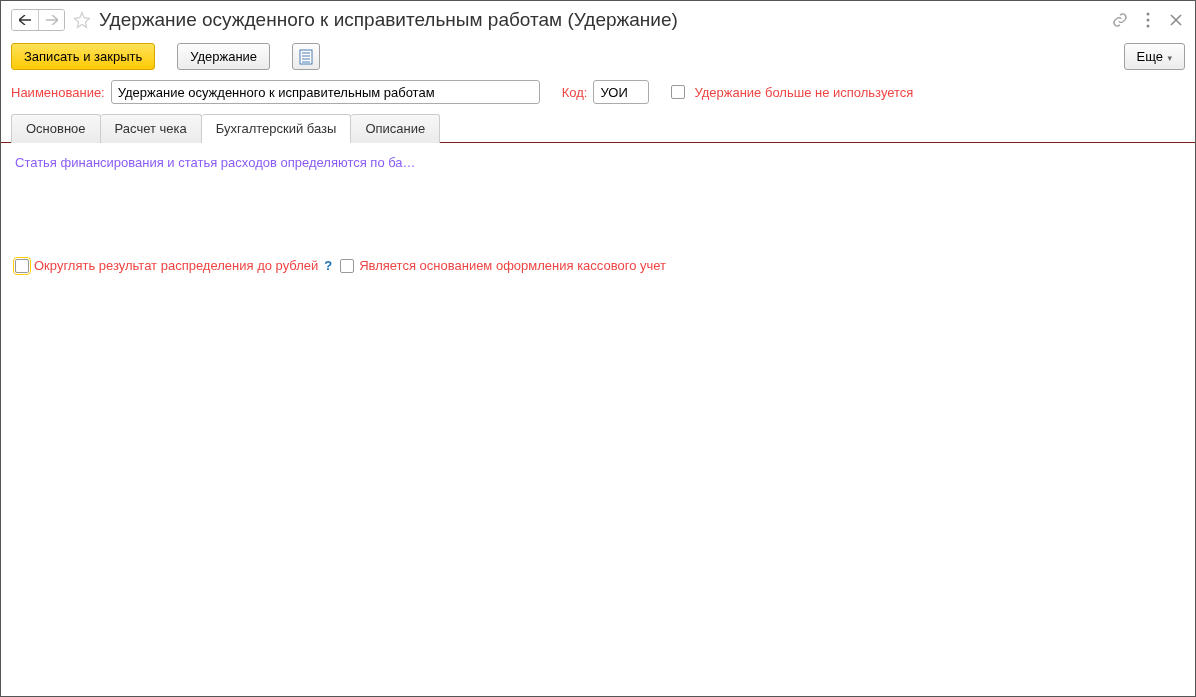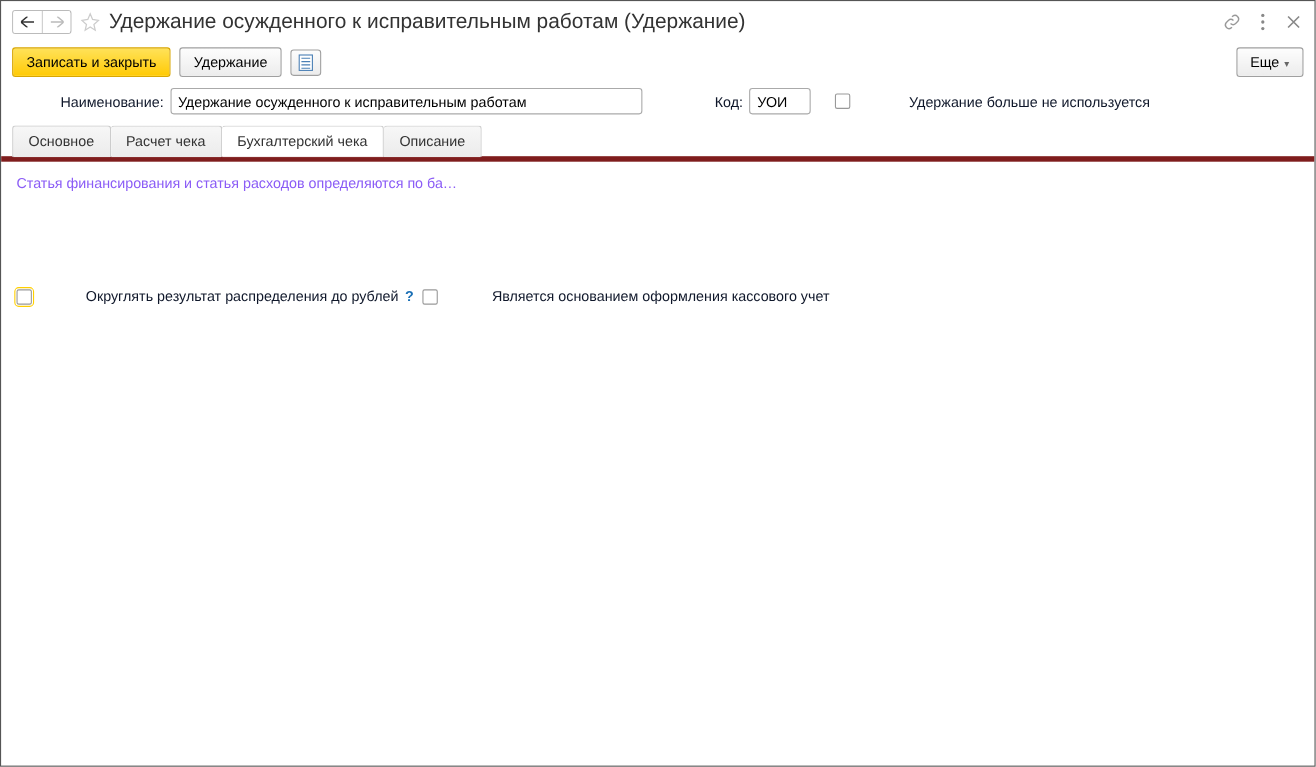--- a/index.html
+++ b/index.html
@@ -62,23 +62,22 @@
       width: 18px;
       height: 18px;
       display: flex;
       align-items: center;
       justify-content: center;
       cursor: pointer;
       color: #888;
     }
     .toolbar {
       display: flex;
-      align-items: center;
       padding: 6px 10px;
-      gap: 8px;
+      gap: 22px;
     }
     .btn {
       border: 1px solid #a0a0a0;
       border-radius: 3px;
       padding: 5px 12px;
       font-size: 13px;
       cursor: pointer;
       background: linear-gradient(#fdfdfd,#ececec);
     }
     .btn.primary {
@@ -99,21 +98,21 @@
       font-size: 9px;
       color: #666;
       margin-left: 2px;
     }
     .field-row {
       display: flex;
       align-items: center;
       padding: 4px 10px 10px 10px;
       gap: 6px;
     }
-    .label { color: #0f172a; margin-left: 44px; }
+    .label { color: #ef4444; }
     .txt-input {
       border: 1px solid #aaa;
       border-radius: 3px;
       padding: 3px 6px;
       font-size: 13px;
       height: 24px;
     }
     .name-input { width: 429px; }
     .code-input { width: 56px; margin-right:4px; }
     .chk {
@@ -127,21 +126,21 @@
       cursor: pointer;
       margin-right: 3px;
     }
     .chk.highlight {
       outline: 1px solid #ffcf00;
       outline-offset: 1px;
     }
     .tabs {
       display: flex;
       padding: 0 10px;
-      border-bottom: 5px solid #7f1d1d;
+      border-bottom: 1px solid #7f1d1d;
     }
     .tab {
       padding: 6px 14px;
       border: 1px solid #ccc;
       background: linear-gradient(#f7f7f7,#ebebeb);
       border-bottom: none;
       margin-right: 0px;
       margin-bottom: -1px;
       cursor: pointer;
       border-radius: 3px 3px 0 0;
@@ -244,21 +243,21 @@
   <span class="label">Код:</span>
   <input class="txt-input code-input" value="УОИ" style="">
   <span style="width:6px"></span>
   <span class="chk"></span>
   <span class="label">Удержание больше не используется</span>
 </div>
 
 <div class="tabs">
   <div class="tab">Основное</div>
   <div class="tab">Расчет чека</div>
-  <div class="tab active">Бухгалтерский чека</div>
+  <div class="tab active">Бухгалтерский базы</div>
   <div class="tab">Описание</div>
 </div>
 
 <div class="tab-content">
   <span class="link">Статья финансирования и статья расходов определяются по ба…</span>
 
   <div class="content-block">
     <div class="chk-row">
       <span class="chk highlight"></span>
       <span class="label">Округлять результат распределения до рублей</span>

